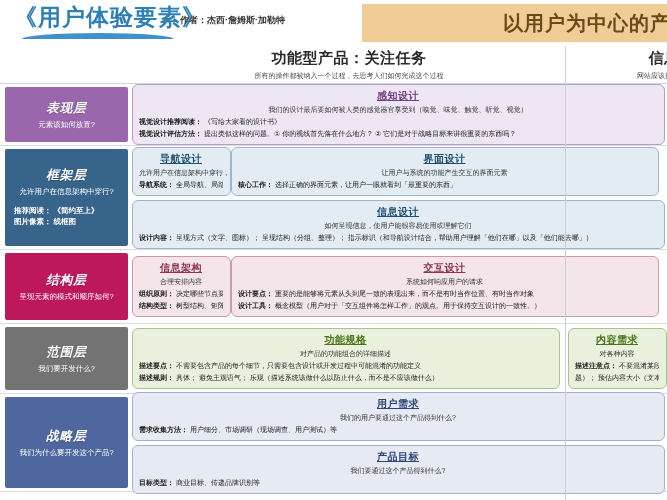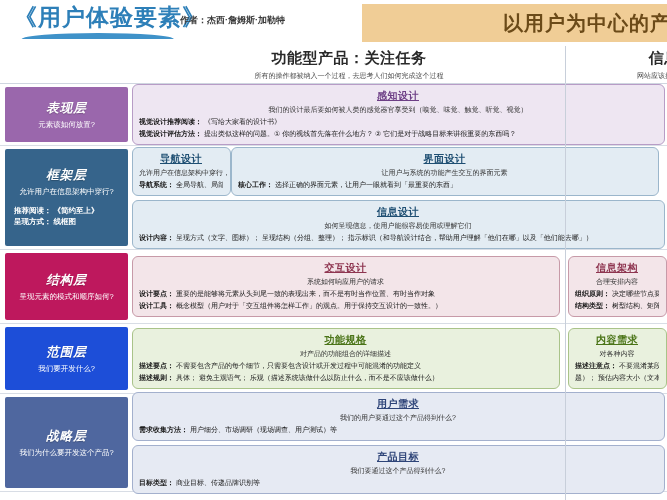--- a/index.html
+++ b/index.html
@@ -251,21 +251,21 @@
           </div>
         </div>
       </div>
     </div>
     <div class="row t-blue" style="height: 104px;">
       <div class="layer" style="background: rgb(54, 100, 139);">
         <div class="layer-name">框架层</div>
         <div class="layer-q">允许用户在信息架构中穿行?</div>
         <div class="layer-extra">
           <div>推荐阅读： 《简约至上》</div>
-          <div>呈现方式： 线框图</div>
+          <div>图片像素： 线框图</div>
         </div>
       </div>
       <div class="cells">
         <div class="cellrow">
           <div class="card colB">
             <div class="card-title">导航设计</div>
             <div class="card-sub">允许用户在信息架构中穿行，帮</div>
             <div class="card-line"><b>导航系统：</b> 全局导航、局部导航、辅助导航、友</div>
           </div>
           <div class="card colA">
@@ -283,37 +283,37 @@
         </div>
       </div>
     </div>
     <div class="row t-crim" style="height: 74px;">
       <div class="layer" style="background: #be185d;">
         <div class="layer-name">结构层</div>
         <div class="layer-q">呈现元素的模式和顺序如何?</div>
       </div>
       <div class="cells">
         <div class="cellrow">
+          <div class="card colB">
+            <div class="card-title">信息架构</div>
+            <div class="card-sub">合理安排内容</div>
+            <div class="card-line"><b>组织原则：</b> 决定哪些节点要组成一组、而哪些</div>
+            <div class="card-line"><b>结构类型：</b> 树型结构、矩阵结构、自然结构</div>
+          </div>
           <div class="card colA">
             <div class="card-title">交互设计</div>
             <div class="card-sub">系统如何响应用户的请求</div>
             <div class="card-line"><b>设计要点：</b> 重要的是能够将元素从头到尾一致的表现出来，而不是有时当作位置、有时当作对象</div>
             <div class="card-line"><b>设计工具：</b> 概念模型（用户对于「交互组件将怎样工作」的观点。用于保持交互设计的一致性。）</div>
           </div>
-          <div class="card colB">
-            <div class="card-title">信息架构</div>
-            <div class="card-sub">合理安排内容</div>
-            <div class="card-line"><b>组织原则：</b> 决定哪些节点要组成一组、而哪些</div>
-            <div class="card-line"><b>结构类型：</b> 树型结构、矩阵结构、自然结构</div>
-          </div>
         </div>
       </div>
     </div>
     <div class="row t-green" style="height: 70px;">
-      <div class="layer" style="background: #1d4ed8;">
+      <div class="layer" style="background: #737373;">
         <div class="layer-name">范围层</div>
         <div class="layer-q">我们要开发什么?</div>
       </div>
       <div class="cells">
         <div class="cellrow">
           <div class="card colA">
             <div class="card-title">功能规格</div>
             <div class="card-sub">对产品的功能组合的详细描述</div>
             <div class="card-line"><b>描述要点：</b> 不需要包含产品的每个细节，只需要包含设计或开发过程中可能混淆的功能定义</div>
             <div class="card-line"><b>描述规则：</b> 具体； 避免主观语气； 乐观（描述系统该做什么以防止什么，而不是不应该做什么）</div>

